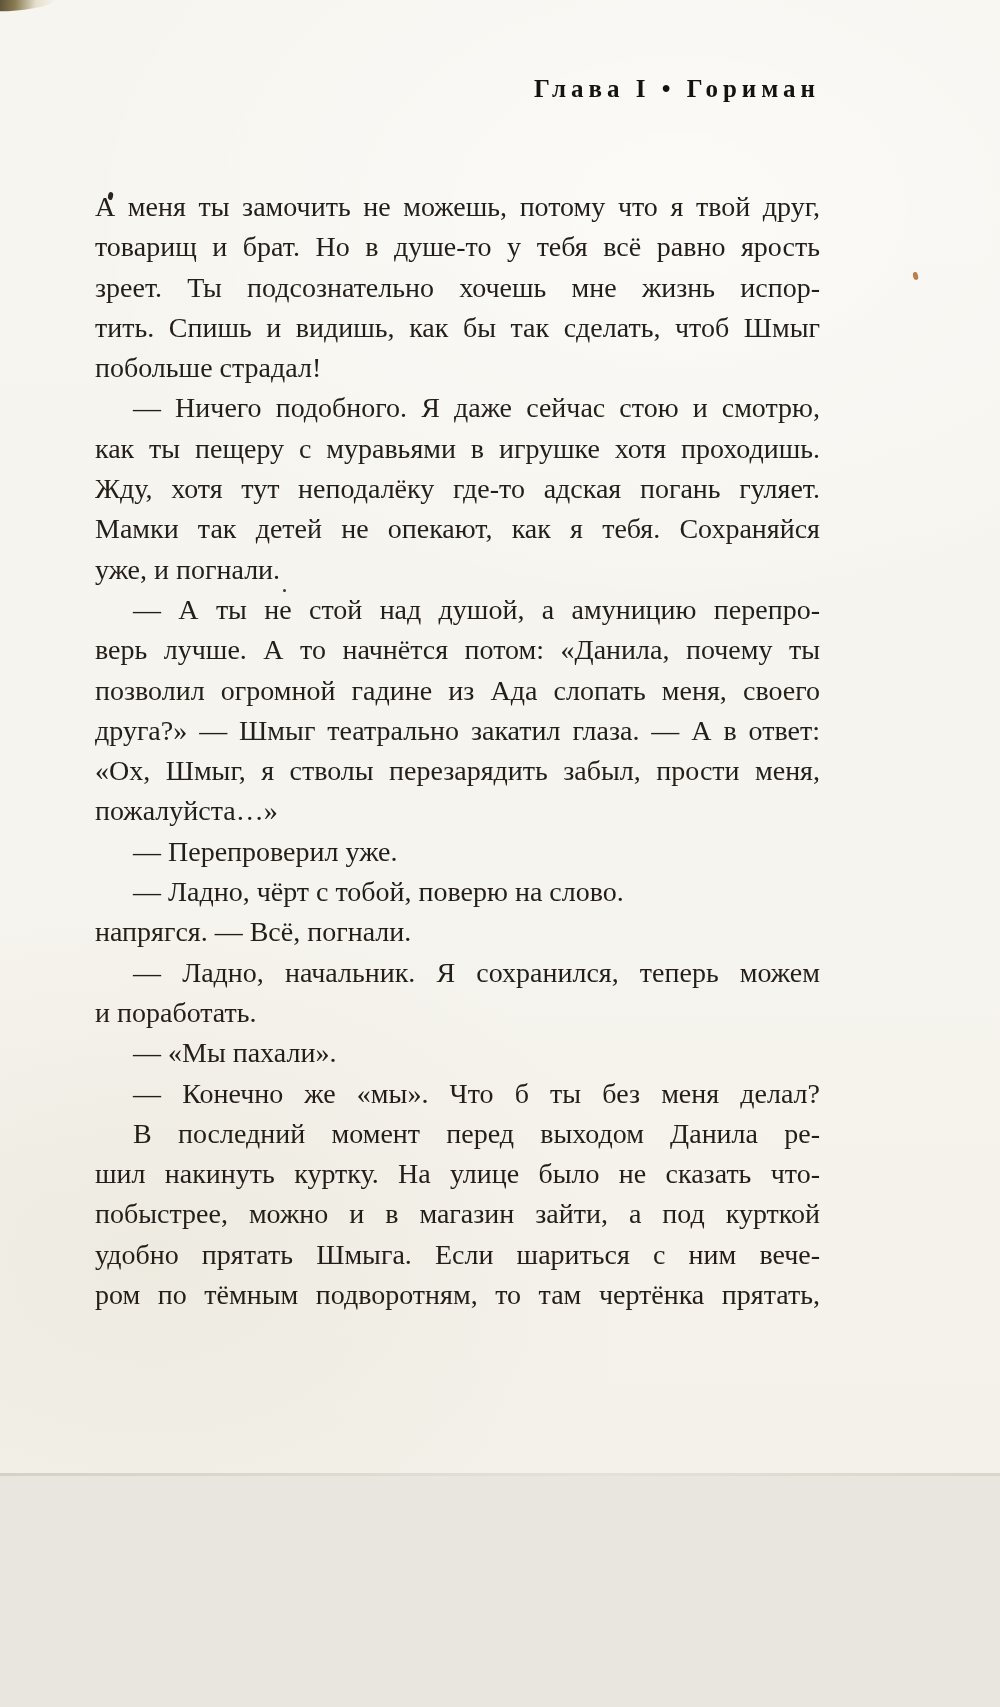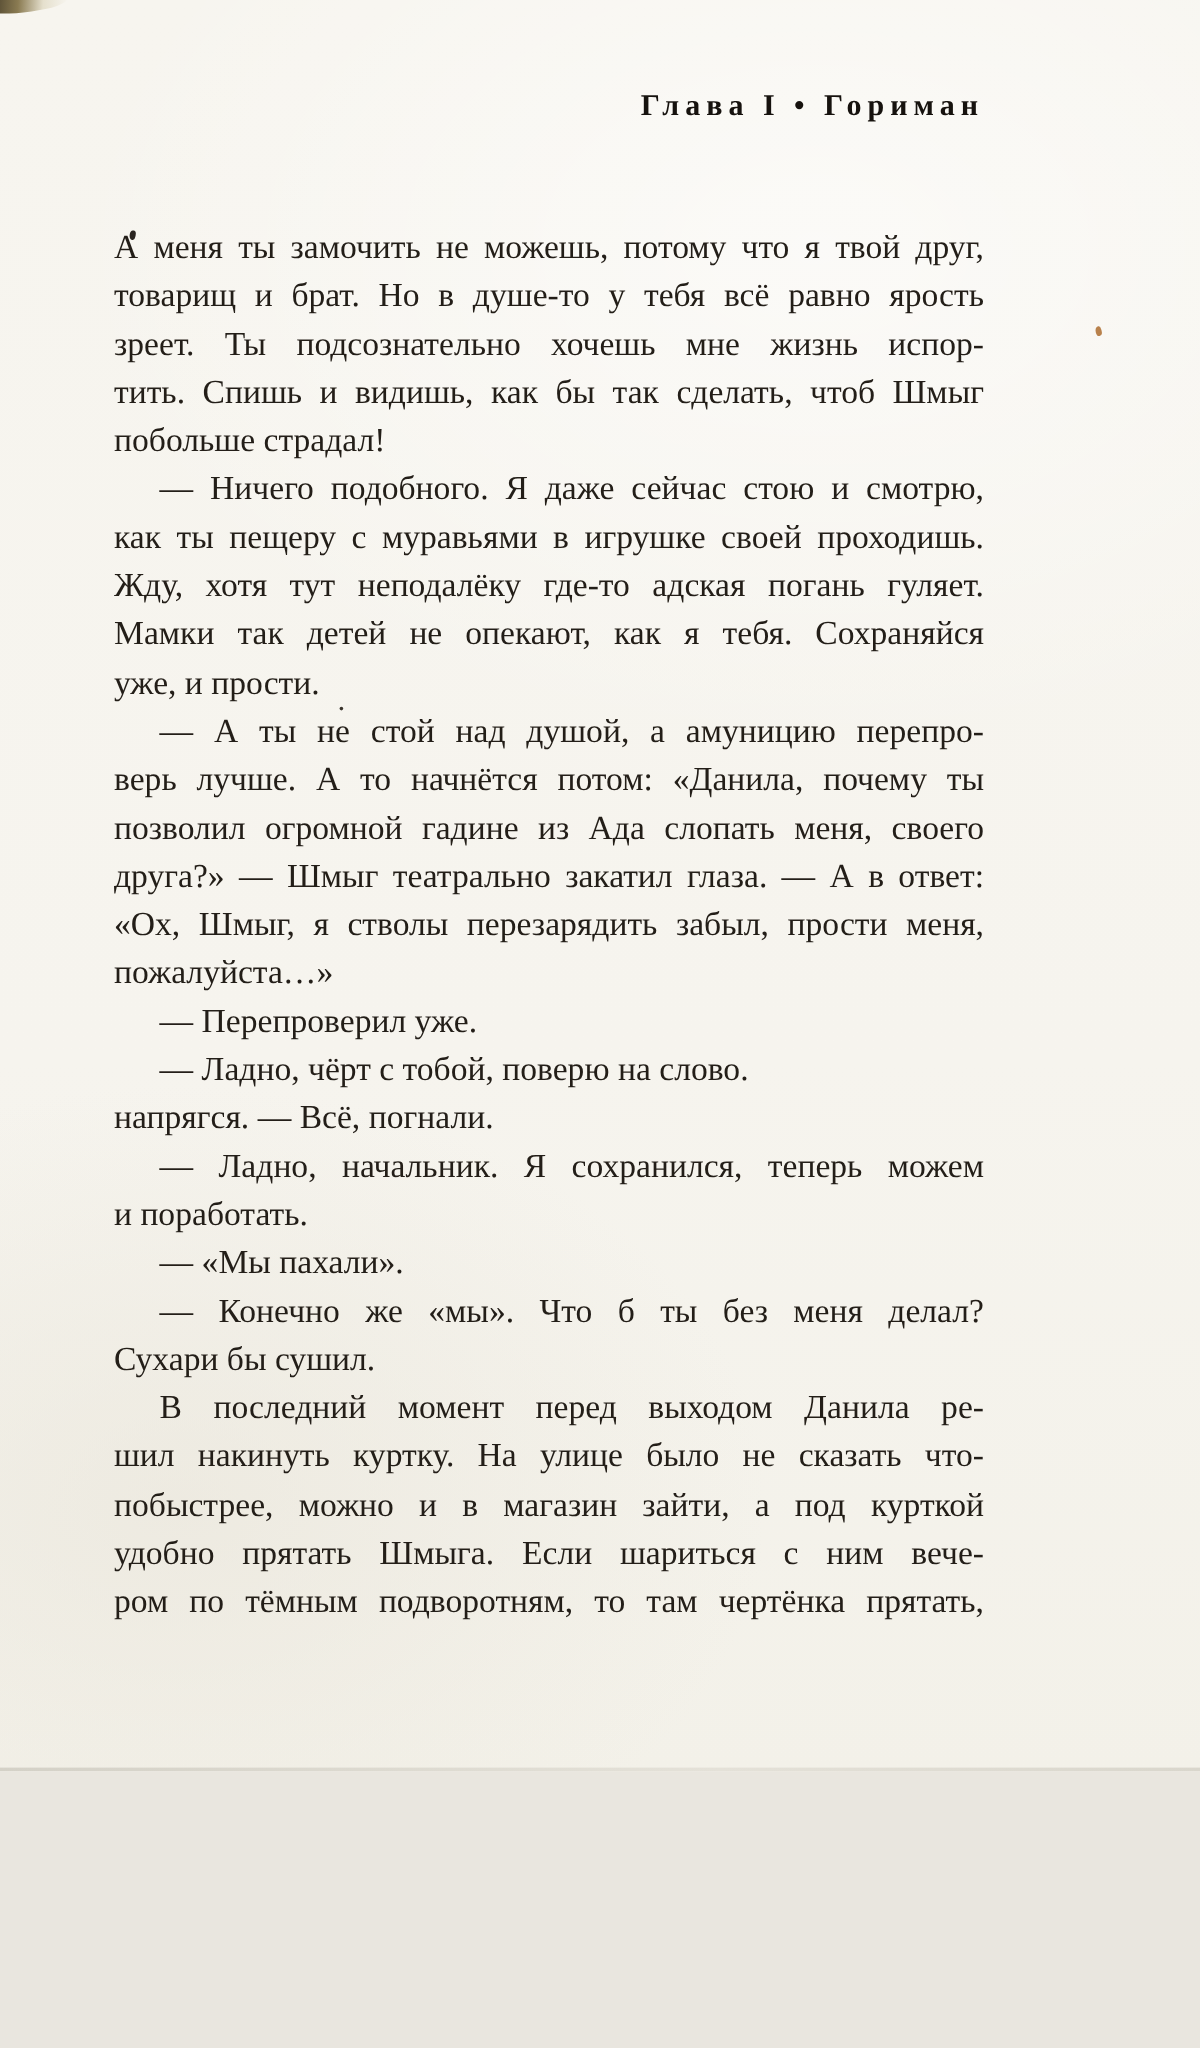--- a/index.html
+++ b/index.html
@@ -97,24 +97,24 @@
   <div class="text-block" id="text-block">
       <div>
         <div class="line">А меня ты замочить не можешь, потому что я твой друг,</div>
         <div class="line">товарищ и брат. Но в душе-то у тебя всё равно ярость</div>
         <div class="line">зреет. Ты подсознательно хочешь мне жизнь испор-</div>
         <div class="line">тить. Спишь и видишь, как бы так сделать, чтоб Шмыг</div>
         <div class="line last">побольше страдал!</div>
       </div>
       <div>
         <div class="line indent">— Ничего подобного. Я даже сейчас стою и смотрю,</div>
-        <div class="line">как ты пещеру с муравьями в игрушке своей проходишь.</div>
+        <div class="line">как ты пещеру с муравьями в игрушке хотя проходишь.</div>
         <div class="line">Жду, хотя тут неподалёку где-то адская погань гуляет.</div>
         <div class="line">Мамки так детей не опекают, как я тебя. Сохраняйся</div>
-        <div class="line last">уже, и прости.</div>
+        <div class="line last">уже, и погнали.</div>
       </div>
       <div>
         <div class="line indent">— А ты не стой над душой, а амуницию перепро-</div>
         <div class="line">верь лучше. А то начнётся потом: «Данила, почему ты</div>
         <div class="line">позволил огромной гадине из Ада слопать меня, своего</div>
         <div class="line">друга?» — Шмыг театрально закатил глаза. — А в ответ:</div>
         <div class="line">«Ох, Шмыг, я стволы перезарядить забыл, прости меня,</div>
         <div class="line last">пожалуйста…»</div>
       </div>
       <div>
@@ -128,21 +128,20 @@
       </div>
       <div>
         <div class="line indent">— Ладно, начальник. Я сохранился, теперь можем</div>
         <div class="line last">и поработать.</div>
       </div>
       <div>
         <div class="line indent last">— «Мы пахали».</div>
       </div>
       <div>
         <div class="line indent">— Конечно же «мы». Что б ты без меня делал?</div>
-        <div class="line last">Сухари бы сушил.</div>
       </div>
       <div>
         <div class="line indent">В последний момент перед выходом Данила ре-</div>
         <div class="line">шил накинуть куртку. На улице было не сказать что-</div>
         <div class="line">побыстрее, можно и в магазин зайти, а под курткой</div>
         <div class="line">удобно прятать Шмыга. Если шариться с ним вече-</div>
         <div class="line">ром по тёмным подворотням, то там чертёнка прятать,</div>
       </div>
     </div>
 

